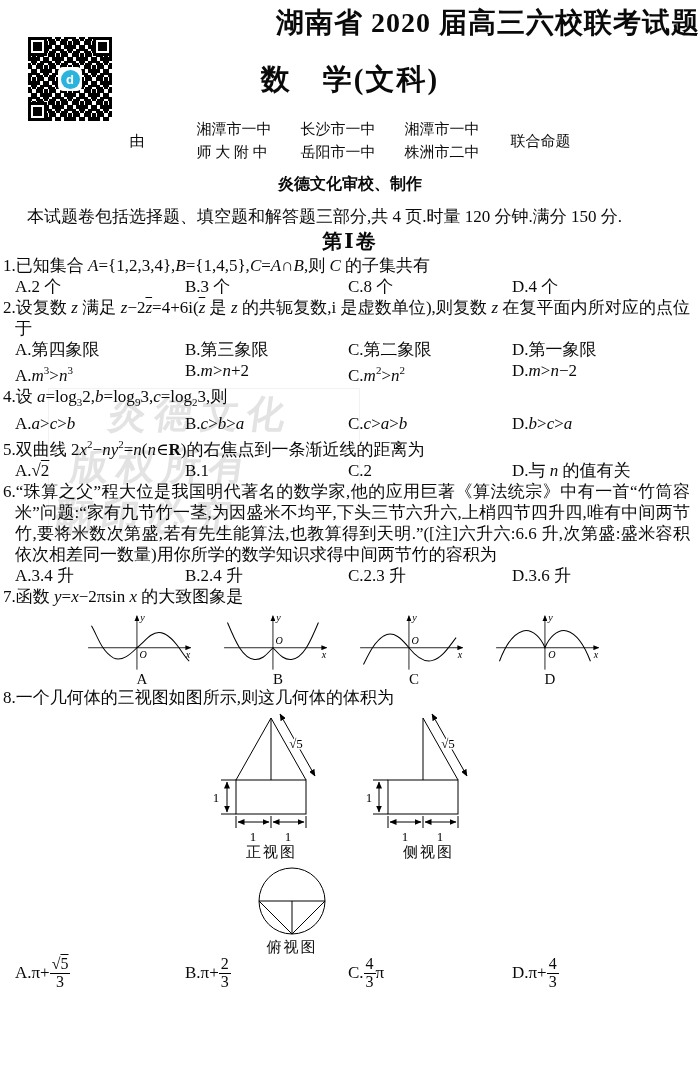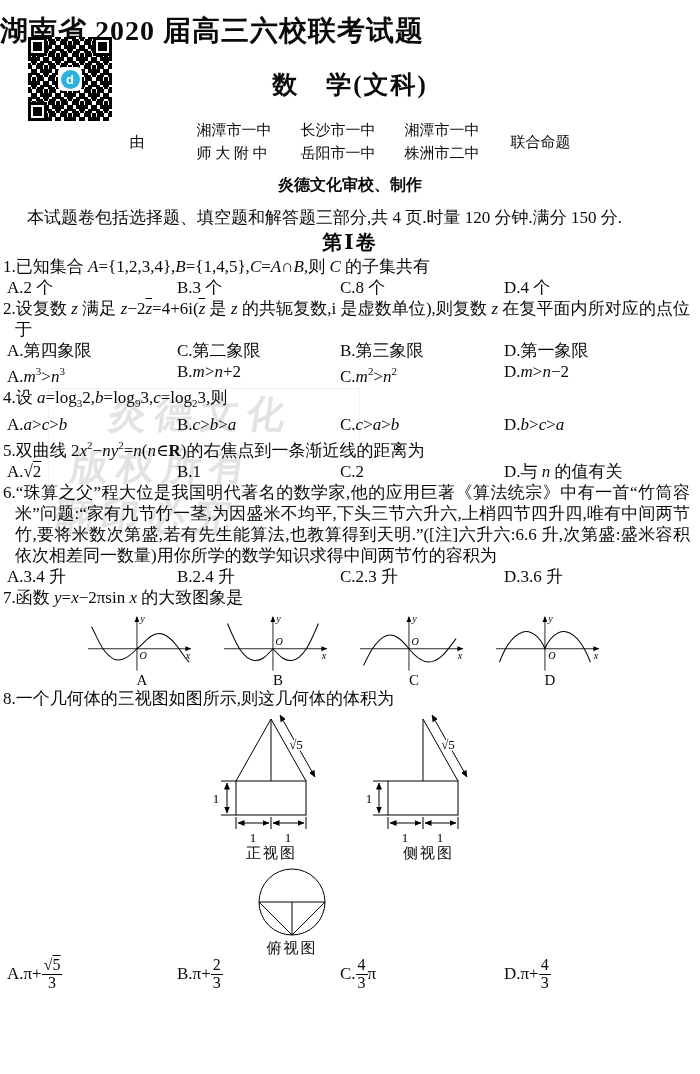--- a/index.html
+++ b/index.html
@@ -1,21 +1,21 @@
 <!DOCTYPE html>
 <html><head>
 <meta charset="utf-8">
 <style>
   html,body{margin:0;padding:0;background:#888;}
   .page{position:relative;width:700px;height:1074px;margin:0 auto;background:#fff;
         font-family:"Liberation Serif","DejaVu Serif",serif;color:#0a0a0a;overflow:hidden;z-index:0;}
   .hei{font-family:"Liberation Sans","DejaVu Sans",sans-serif;font-weight:bold;}
 
-  .title{padding-top:12px;text-align:left;font-size:28px;font-weight:bold;letter-spacing:1px;}
-  .subject{margin-top:18px;text-align:center;font-size:25px;font-weight:bold;letter-spacing:2px;}
+  .title{padding-top:4px;text-align:right;font-size:28px;font-weight:bold;letter-spacing:1px;}
+  .subject{margin-top:18px;text-align:center;font-size:29px;font-weight:bold;letter-spacing:2px;}
 
   
   .qr{position:absolute;left:28px;top:37px;width:84px;height:84px;
       background:
         repeating-conic-gradient(#000 0 25%, transparent 0 50%) 0 0/ 8px 8px,
         repeating-conic-gradient(#000 0 25%, #fff 0 50%) 3px 2px/ 12px 12px;}
   .fd{position:absolute;width:19px;height:19px;background:#fff;border:3px solid #000;box-sizing:border-box;}
   .fd::after{content:"";position:absolute;inset:2px;background:#000;}
   .fd.tl{left:0;top:0}.fd.tr{right:0;top:0}.fd.bl{left:0;bottom:0}
   .qr-logo{position:absolute;left:30px;top:30px;width:24px;height:24px;background:#fff;border-radius:5px;
@@ -27,21 +27,21 @@
   .schools{display:flex;flex-direction:column;gap:4px;}
   .schools-row{display:flex;gap:22px;margin-left:28px;}
   .schools-row span{min-width:82px;text-align:justify;}
 
   .producer{margin-top:12px;text-align:center;font-size:16px;}
   .exam-info{margin-top:10px;padding-left:27px;font-size:17px;}
   .part-title{text-align:center;font-size:20px;font-weight:bold;letter-spacing:2px;}
   .instructions{margin:8px 10px 0 3px;font-size:17px;line-height:21px;text-align:justify;}
 
   .q{margin:0 10px 0 3px;padding-left:12px;text-indent:-12px;font-size:17px;line-height:21px;text-align:justify;}
-  .opts{display:grid;grid-template-columns:170px 163px 164px 1fr;padding-left:7px;font-size:17px;line-height:21px;}
+  .opts{display:grid;grid-template-columns:170px 163px 164px 1fr;padding-left:15px;font-size:17px;line-height:21px;}
   .opts.tall{align-items:center;min-height:36px;line-height:23px;}
   i{font-family:"Liberation Serif",serif;}
   .ovl{text-decoration:overline;}
   sup,sub{font-size:11px;}
   .fr{display:inline-block;vertical-align:-0.55em;text-align:center;line-height:1.05;font-size:16px;}
   .fr .t{display:block;border-bottom:1px solid #000;padding:0 2px;}
   .fr .b{display:block;}
 
   
   .graphs{display:flex;margin-left:74px;margin-top:2px;}
@@ -122,22 +122,22 @@
   <div class="opts">
     <span>A.2 个</span>
     <span>B.3 个</span>
     <span>C.8 个</span>
     <span>D.4 个</span>
   </div>
 
   <p class="q">2.设复数 <i>z</i> 满足 <i>z</i>−2<span class="ovl"><i>z</i></span>=4+6i(<span class="ovl"><i>z</i></span> 是 <i>z</i> 的共轭复数,i 是虚数单位),则复数 <i>z</i> 在复平面内所对应的点位于</p>
   <div class="opts">
     <span>A.第四象限</span>
+    <span>B.第三象限</span>
     <span>C.第二象限</span>
-    <span>B.第三象限</span>
     <span>D.第一象限</span>
   </div>
 
   <div class="opts">
     <span>A.<i>m</i><sup>3</sup>&gt;<i>n</i><sup>3</sup></span>
     <span>B.<i>m</i>&gt;<i>n</i>+2</span>
     <span>C.<i>m</i><sup>2</sup>&gt;<i>n</i><sup>2</sup></span>
     <span>D.<i>m</i>&gt;<i>n</i>−2</span>
   </div>
 

